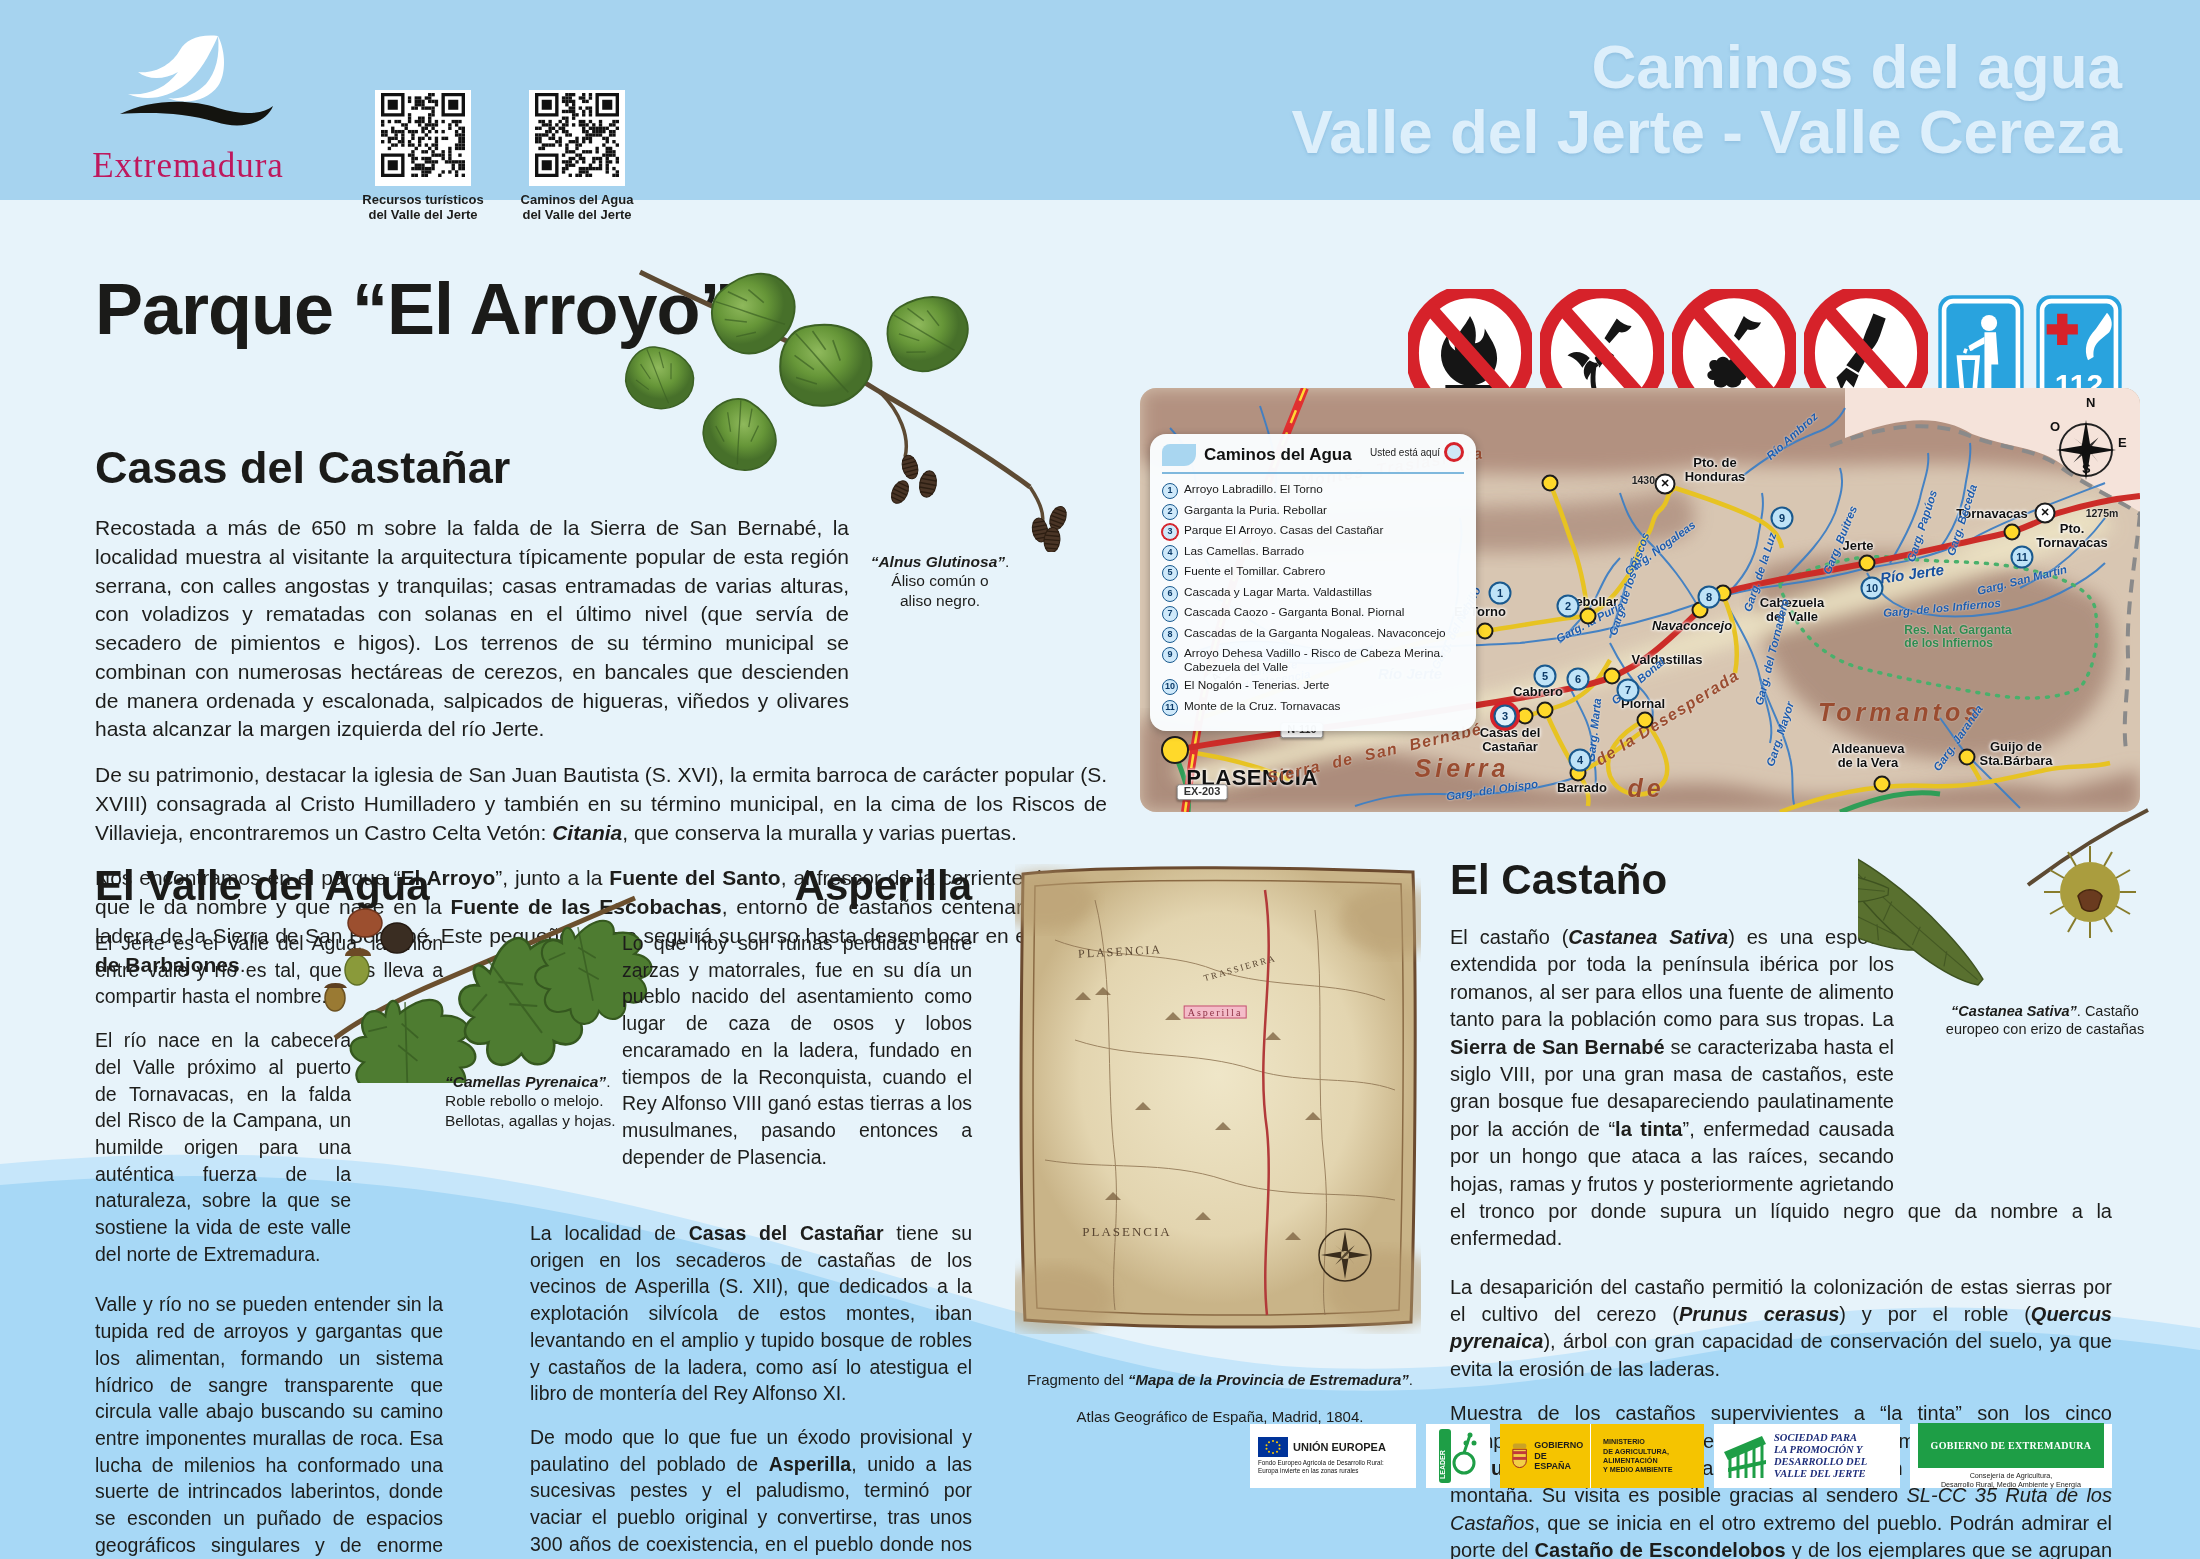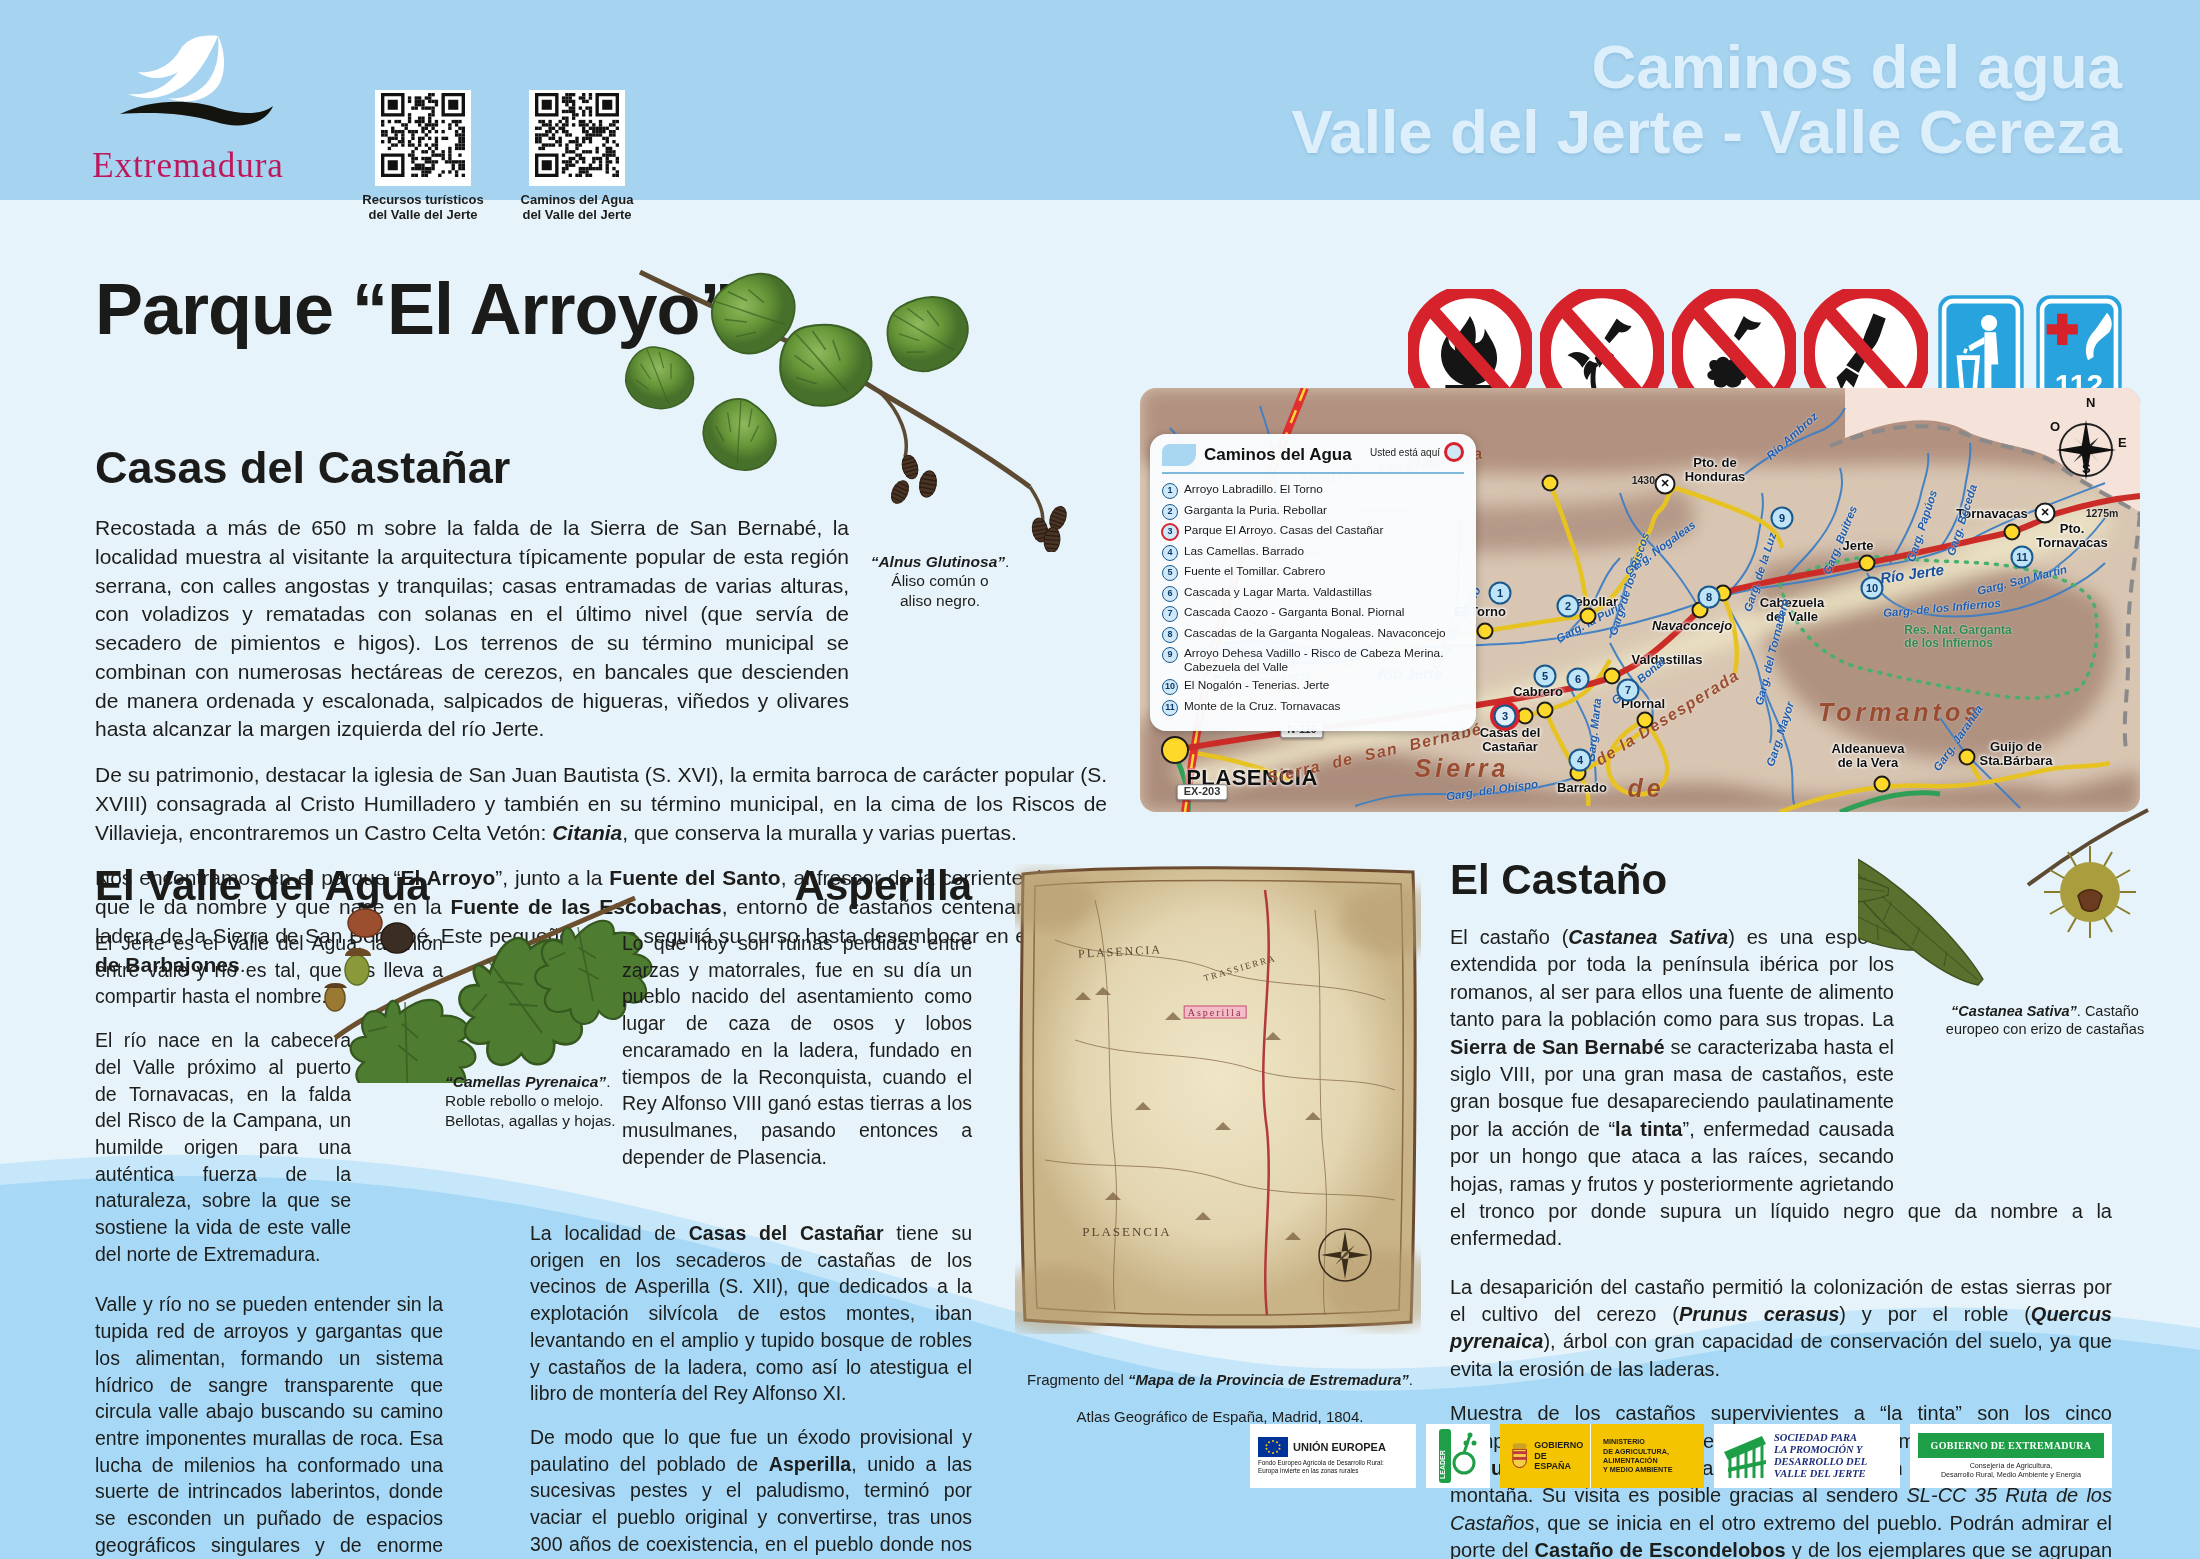--- a/index.html
+++ b/index.html
@@ -92,21 +92,21 @@
   .f-eu-title{font-size:11px;font-weight:bold;}
   .f-leader{width:48px;justify-content:center;}
   .f-es{width:196px;background:#f5c400;padding:4px;}
   .f-es-left{display:flex;align-items:center;gap:5px;padding:4px 6px;border-right:1.5px solid #fff;height:100%;}
   .f-es-g{font-size:9px;font-weight:bold;line-height:1.15;white-space:pre-line;}
   .f-es-right{font-size:7.2px;font-weight:bold;line-height:1.3;padding:4px 6px;white-space:pre-line;}
   .f-soc{width:170px;}
   .f-soc-txt{font-family:"Liberation Serif",serif;font-style:italic;font-weight:bold;color:#1d2d7a;
      font-size:10.5px;line-height:1.15;white-space:pre-line;}
   .f-ext{width:186px;flex-direction:column;justify-content:center;gap:3px;padding:5px 8px;}
-  .f-ext-bar{background:#1e9e46;color:#fff;font-size:10px;font-weight:bold;padding:7px 6px;width:100%;
+  .f-ext-bar{background:#1e9e46;color:#fff;font-size:10px;font-weight:bold;padding:17px 6px;width:100%;
      text-align:center;box-sizing:border-box;font-family:"Liberation Serif",serif;letter-spacing:.3px;}
   .f-ext-sub{font-size:7.2px;text-align:center;line-height:1.3;white-space:pre-line;}
 </style>
 </head>
 <body>
 
 <div class="panel">
 
   <div class="header">
     <div class="brand">

